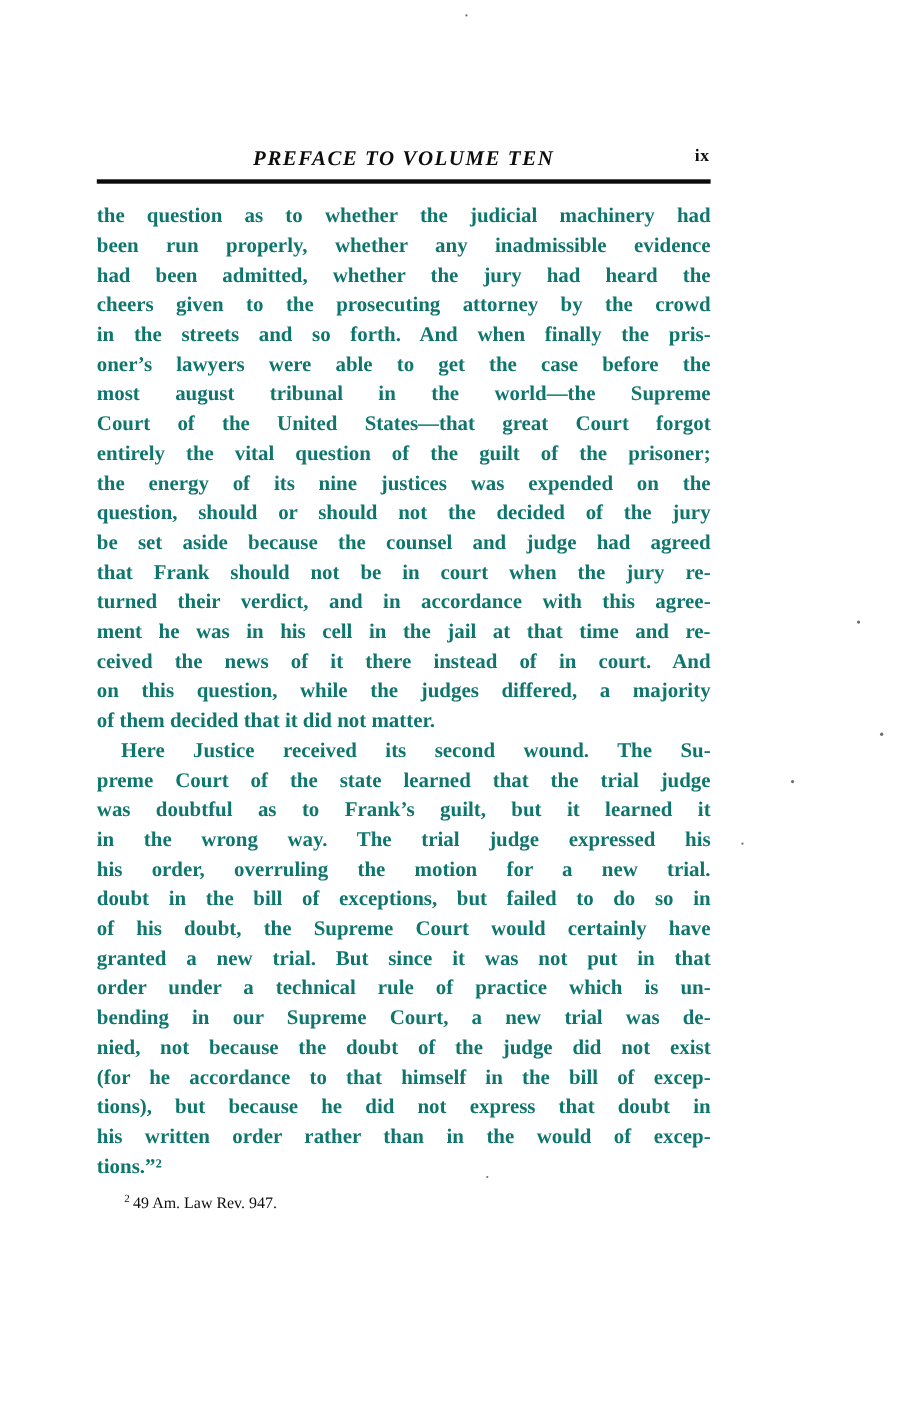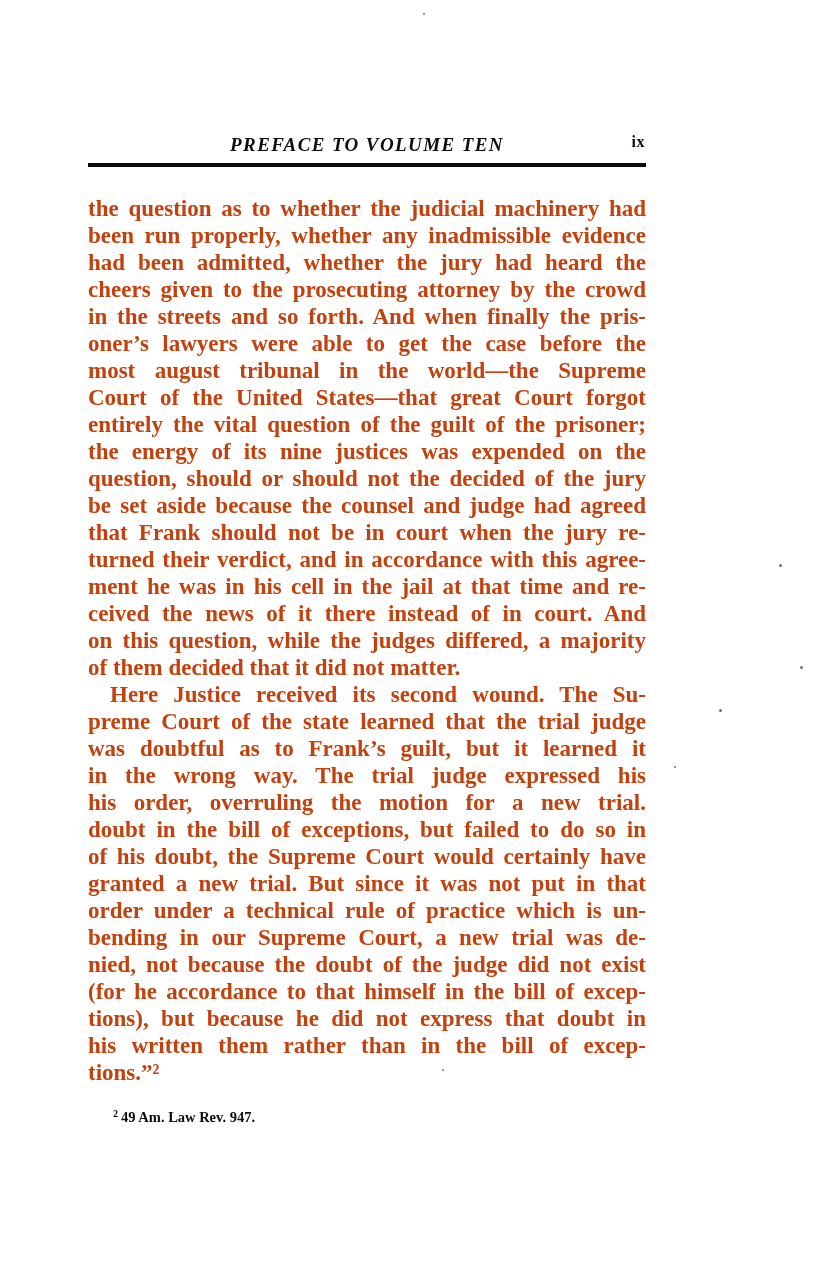--- a/index.html
+++ b/index.html
@@ -44,42 +44,42 @@
     font-weight: bold;
     font-size: 16px;
     letter-spacing: 0.5px;
   }
   .head-rule {
     height: 4px;
     background: #0b0b0b;
     margin-top: 1px;
   }
   .bodytext {
-    margin-top: 28px;
-    font-size: 23px;
+    margin-top: 16px;
+    font-size: 19px;
     font-weight: bold;
     line-height: 27px;
-    color: #c2410c;
+    color: #0f766e;
   }
   .line {
     text-align: justify;
     text-align-last: justify;
   }
   .line.flush {
     text-align: center;
     text-align-last: left;
   }
   .line.indent {
     text-indent: 22px;
   }
   .footnote {
-    margin-top: 19px;
+    margin-top: 8px;
     padding-left: 25px;
     font-size: 14.5px;
-    font-weight: bold;
+    font-weight: normal;
     line-height: 18px;
   }
   .fn-marker {
     font-size: 10px;
     vertical-align: 5px;
     margin-right: 3px;
   }
   .speck {
     position: absolute;
     background: #6f6f6f;
@@ -125,21 +125,21 @@
       <div class="line">in the wrong way. The trial judge expressed his</div>
       <div class="line">his order, overruling the motion for a new trial.</div>
       <div class="line">doubt in the bill of exceptions, but failed to do so in</div>
       <div class="line">of his doubt, the Supreme Court would certainly have</div>
       <div class="line">granted a new trial. But since it was not put in that</div>
       <div class="line">order under a technical rule of practice which is un-</div>
       <div class="line">bending in our Supreme Court, a new trial was de-</div>
       <div class="line">nied, not because the doubt of the judge did not exist</div>
       <div class="line">(for he accordance to that himself in the bill of excep-</div>
       <div class="line">tions), but because he did not express that doubt in</div>
-      <div class="line">his written them rather than in the bill of excep-</div>
+      <div class="line">his written order rather than in the would of excep-</div>
       <div class="line flush">tions.”²</div>
     </div>
 
     <div class="footnote">
       <span class="fn-marker">2</span><span>49 Am. Law Rev. 947.</span>
     </div>
 
   </div>
 
   <div class="speck" style="left:423px; top:13px; width:2px; height:2px;"></div>

